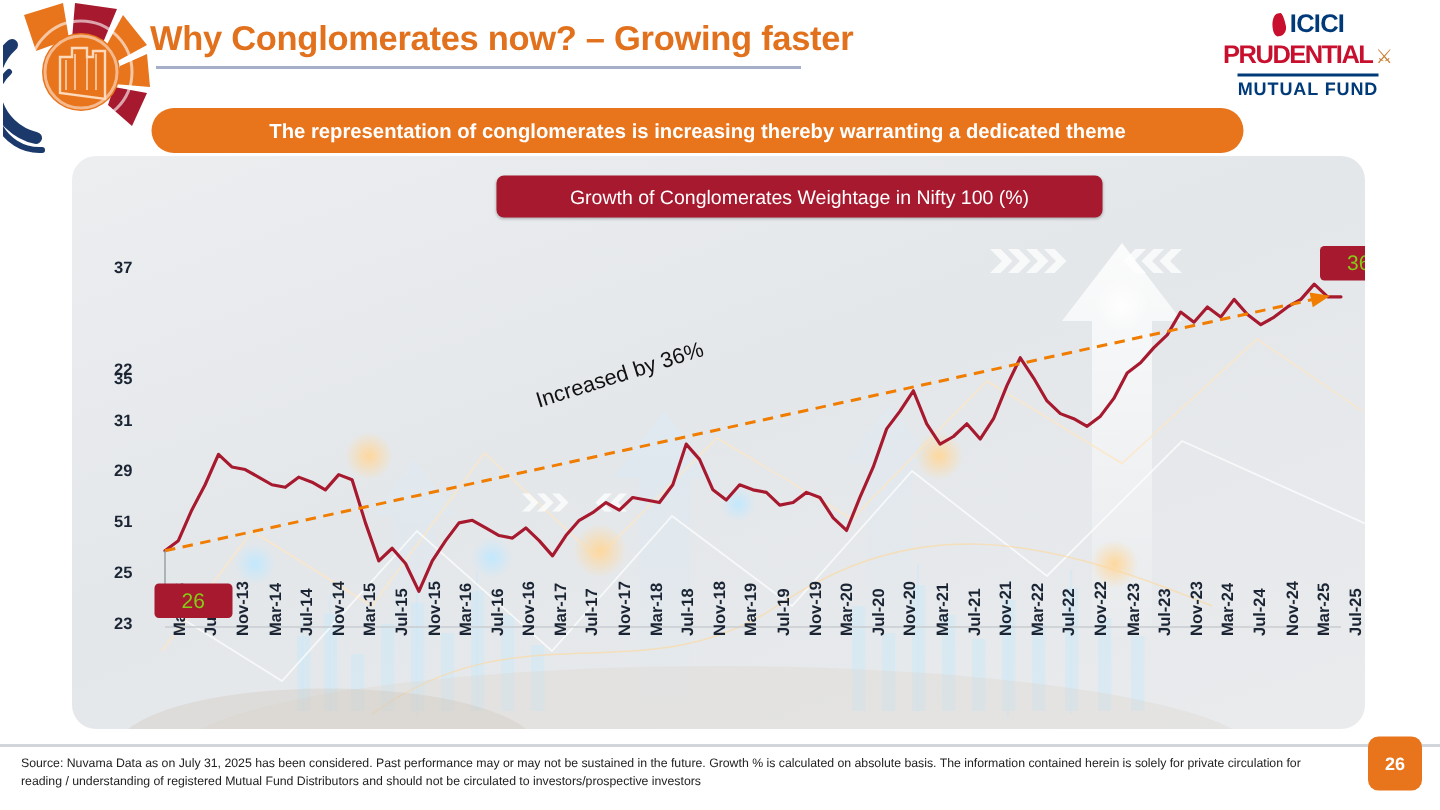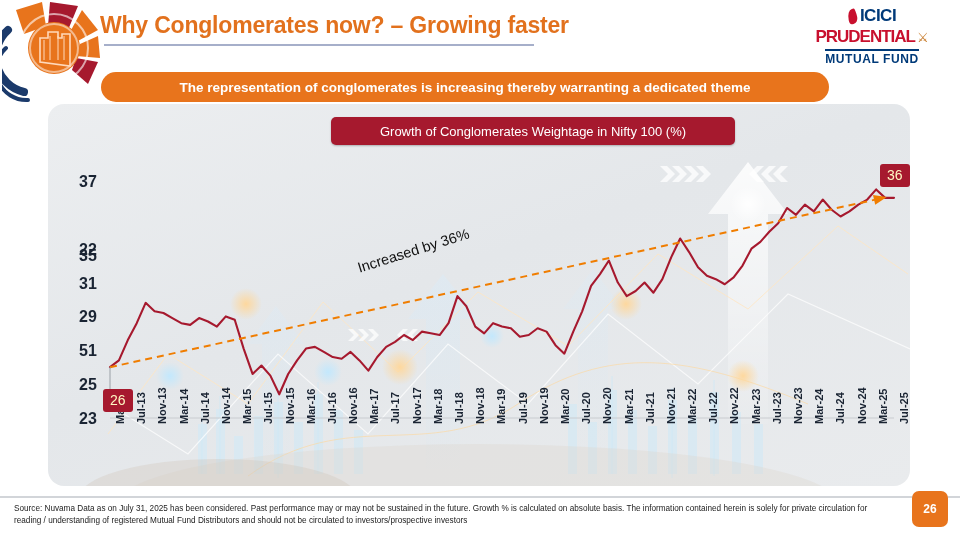--- a/index.html
+++ b/index.html
@@ -67,33 +67,33 @@
   #chart-title {
     position: absolute; left: 283px; top: 13px; width: 404px; height: 28px;
     background: #A6192E; border-radius: 5px;
     display: flex; align-items: center; justify-content: center;
     color: #fff; font-size: 13px; z-index: 6;
     box-shadow: 0 1px 2px rgba(0,0,0,.25);
   }
   #plot { position: absolute; left: 0; top: 0; width: 862px; height: 382px; z-index: 4; }
 
   .ylab {
-    position: absolute; font-size: 16px; font-weight: bold; color: #1a2433;
-    text-align: center; width: 24px; z-index: 5;
+    position: absolute; font-size: 11px; font-weight: bold; color: #1a2433;
+    text-align: left; width: 24px; z-index: 5;
   }
   .xlab {
     position: absolute; font-size: 11px; font-weight: bold; color: #1a2433;
     transform-origin: left top; transform: rotate(-90deg);
     white-space: nowrap; z-index: 5;
   }
 
   .endlabel {
-    position: absolute; background: #A6192E; color: #fef9c3;
+    position: absolute; background: #A6192E; color: #84cc16;
     font-size: 14px; border-radius: 3px;
-    padding: 3px 7px 4px; z-index: 7; font-weight: normal;
+    padding: 3px 18px 4px; z-index: 7; font-weight: normal;
   }
   #annot {
     position: absolute; z-index: 7; font-size: 14.5px; color: #111;
     transform: rotate(-17.5deg); transform-origin: left center; white-space: nowrap;
   }
 
   
   #footer-rule {
     position: absolute; left: 0; top: 496px; width: 960px; height: 2px; background: #d2d5d9;
   }

